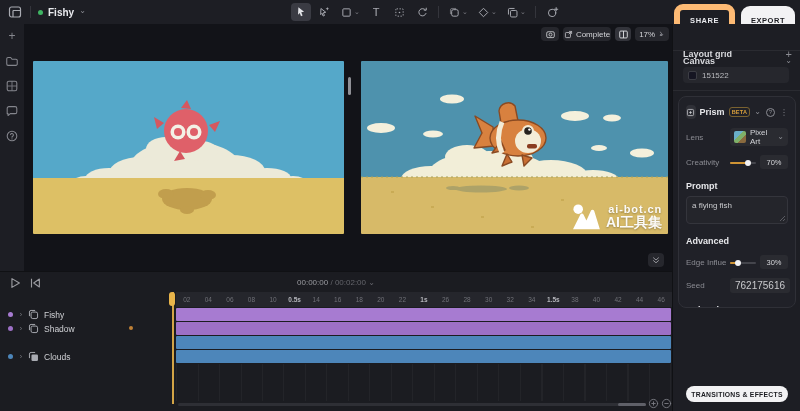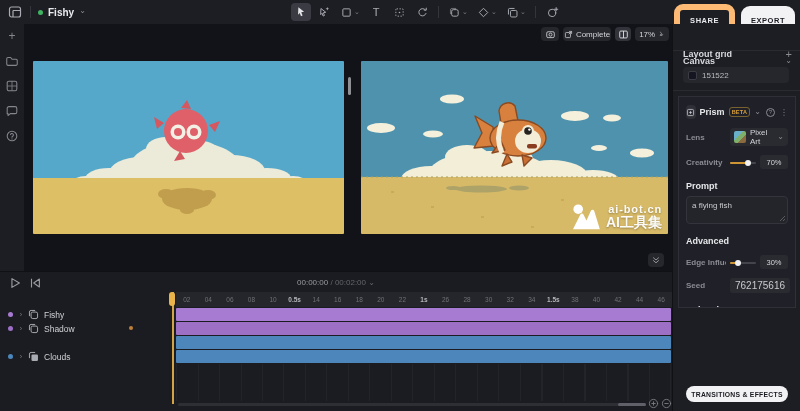--- a/index.html
+++ b/index.html
@@ -46,30 +46,30 @@
 
   
   #rpanel{position:absolute;left:672px;top:24px;width:128px;height:387px;background:#1d1e24;border-left:1px solid #101114;}
   .rp-row{position:absolute;left:10px;right:8px;display:flex;align-items:center;justify-content:space-between;}
   .rp-title{font-size:9px;font-weight:700;color:#d8d9dd;}
   .rp-divider{position:absolute;left:0;right:0;height:1px;background:#2a2b31;}
   .rp-plus{font-size:11px;color:#8b8c93;}
   .color-field{position:absolute;left:10px;top:43px;width:106px;height:16px;background:#26272d;border-radius:4px;display:flex;align-items:center;padding:0 5px;gap:5px;}
   .swatch{width:9px;height:9px;border-radius:2px;border:1px solid #3c3d44;}
   .color-hex{font-size:8px;color:#b9babe;}
-  .card{position:absolute;left:5px;top:72px;width:118px;height:212px;border:1px solid #2f3037;border-radius:0;background:#202128;overflow:hidden;}
+  .card{position:absolute;left:5px;top:72px;width:118px;height:212px;border:1px solid #2f3037;border-radius:8px;background:#202128;overflow:hidden;}
   .p-header{display:flex;align-items:center;gap:4px;margin:8px 7px 0;}
   .p-ico{width:14px;height:14px;border-radius:4px;background:#2f3037;display:flex;align-items:center;justify-content:center;}
   .p-name{font-size:9px;font-weight:700;color:#e6e7ea;}
   .beta{font-size:5.5px;font-weight:700;letter-spacing:.05em;color:#d9a03c;border:1px solid #7a6230;border-radius:3px;padding:1px 2px;}
   .p-hdr-right{margin-left:auto;display:flex;align-items:center;gap:5px;color:#8b8c93;}
   .q-ico{width:9px;height:9px;border:1px solid #8b8c93;border-radius:50%;font-size:6px;display:flex;align-items:center;justify-content:center;}
   .kebab{font-size:8px;}
   .p-row{display:flex;align-items:center;margin:9px 7px 0;gap:4px;}
-  .p-label{font-size:8px;color:#8b8c93;flex:0 0 40px;white-space:nowrap;overflow:hidden;font-weight:bold;}
+  .p-label{font-size:8px;color:#8b8c93;flex:0 0 40px;white-space:nowrap;overflow:hidden;}
   .dd{flex:1;height:18px;background:#2a2b31;border-radius:4px;display:flex;align-items:center;padding:0 4px;gap:4px;}
   .lens-thumb{width:12px;height:12px;border-radius:2px;background:linear-gradient(135deg,#6ab0c9 0 38%,#7fb069 38% 66%,#8a6a3e 66% 100%);}
   .dd-val{font-size:8px;color:#d3d4d8;flex:1;}
   .slider{position:relative;flex:1;height:10px;}
   .sl-track{position:absolute;left:0;right:0;top:4.5px;height:2px;border-radius:1px;background:#44454c;}
   .sl-fill{position:absolute;left:0;top:4.5px;height:2px;border-radius:1px;background:#cf9434;}
   .sl-knob{position:absolute;top:2.5px;width:6px;height:6px;border-radius:50%;background:#f2f2f4;}
   .val-box{flex:0 0 28px;height:14px;background:#2a2b31;border-radius:3px;display:flex;align-items:center;justify-content:center;font-size:7.5px;color:#d3d4d8;}
   .sec-label{font-size:9px;font-weight:700;color:#e6e7ea;margin:12px 7px 0;}
   .prompt-box{position:relative;margin:5px 7px 0;height:28px;border:1px solid #34353c;border-radius:4px;background:#24252b;font-size:8px;color:#c9cacd;padding:4px 5px;}

